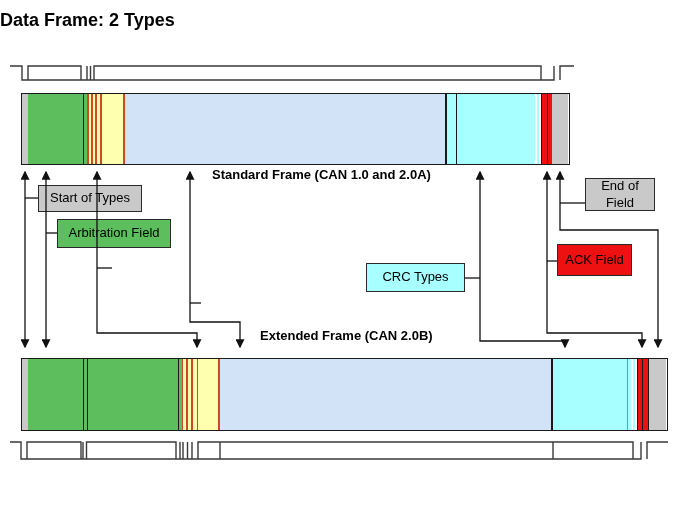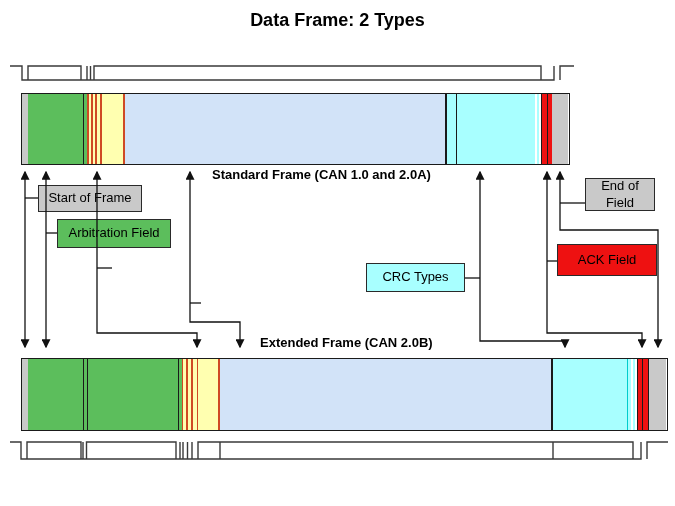--- a/index.html
+++ b/index.html
@@ -1,46 +1,46 @@
 <!DOCTYPE html>
 <html><head>
 <meta charset="utf-8">
 <style>
   html,body{margin:0;padding:0;background:#ffffff;}
   #canvas{
     position:relative;width:675px;height:506px;background:#ffffff;overflow:hidden;
     font-family:"Liberation Sans", sans-serif;color:#000;
   }
   .title{
-    position:absolute;left:0;top:10px;width:100%;text-align:center;
+    position:absolute;left:0;top:10px;width:100%;
     font-size:18px;font-weight:bold;letter-spacing:0px;
   }
   .frame-caption{
     position:absolute;font-size:13px;font-weight:bold;white-space:nowrap;
   }
   #caption-standard{left:212px;top:167px;}
-  #caption-extended{left:260px;top:335px;}
+  #caption-extended{left:260px;top:328px;}
   .bar{
     position:absolute;border:1.5px solid #1a1a1a;background:#fff;box-sizing:border-box;
   }
   #bar-standard{left:21px;top:93px;width:549px;height:72px;}
   #bar-extended{left:21px;top:358px;width:647px;height:73px;}
   .seg{position:absolute;top:0;height:100%;}
   .label-box{
     position:absolute;border:1.5px solid #2a2a2a;box-sizing:border-box;
     display:flex;align-items:center;justify-content:center;text-align:center;
     font-size:13px;line-height:1.3;background:#eee;
   }
   #label-sof{left:38px;top:185px;width:104px;height:27px;background:#c9c9c9;}
   #label-arb{left:57px;top:219px;width:114px;height:29px;background:#5cbe5c;}
   #label-ctrl{left:112px;top:254px;width:105px;height:28px;background:#ffffb0;
               border:2px solid #d95b36;color:#cf2a1a;}
   #label-data{left:201px;top:290px;width:89px;height:27px;background:#d2e3f8;}
   #label-crc{left:366px;top:263px;width:99px;height:29px;background:#a8ffff;}
-  #label-ack{left:557px;top:244px;width:100px;height:32px;background:#ee1111;}
+  #label-ack{left:557px;top:244px;width:75px;height:32px;background:#ee1111;}
   #label-eof{left:585px;top:178px;width:70px;height:33px;background:#c9c9c9;flex-direction:column;}
   svg.overlay{position:absolute;left:0;top:0;pointer-events:none;}
 </style>
 </head>
 <body>
 
 <div id="canvas">
 
   <div class="title">Data Frame: 2 Types</div>
 
@@ -102,21 +102,21 @@
       <div class="seg" style="left: 615.5px; width: 4px; background: rgb(238, 17, 17);"></div>
       <div class="seg" style="left: 619.5px; width: 1px; background: rgb(26, 26, 26);"></div>
       <div class="seg" style="left: 620.5px; width: 5px; background: rgb(238, 17, 17);"></div>
       <div class="seg" style="left: 625.5px; width: 1px; background: rgb(26, 26, 26);"></div>
       <div class="seg" style="left: 626.5px; width: 17.5px; background: rgb(201, 201, 201);"></div>
     </div>
 
   <div id="caption-standard" class="frame-caption">Standard Frame (CAN 1.0 and 2.0A)</div>
   <div id="caption-extended" class="frame-caption">Extended Frame (CAN 2.0B)</div>
 
-  <div id="label-sof" class="label-box">Start of Frame</div>
+  <div id="label-sof" class="label-box">Start of Types</div>
   <div id="label-arb" class="label-box">Arbitration Field</div>
   <div id="label-crc" class="label-box">CRC Types</div>
   <div id="label-ack" class="label-box">ACK Field</div>
   <div id="label-eof" class="label-box">
     <span>End of</span>
     <span>Field</span>
   </div>
 
   <svg class="overlay" width="675" height="506" viewBox="0 0 675 506">
     <defs>

